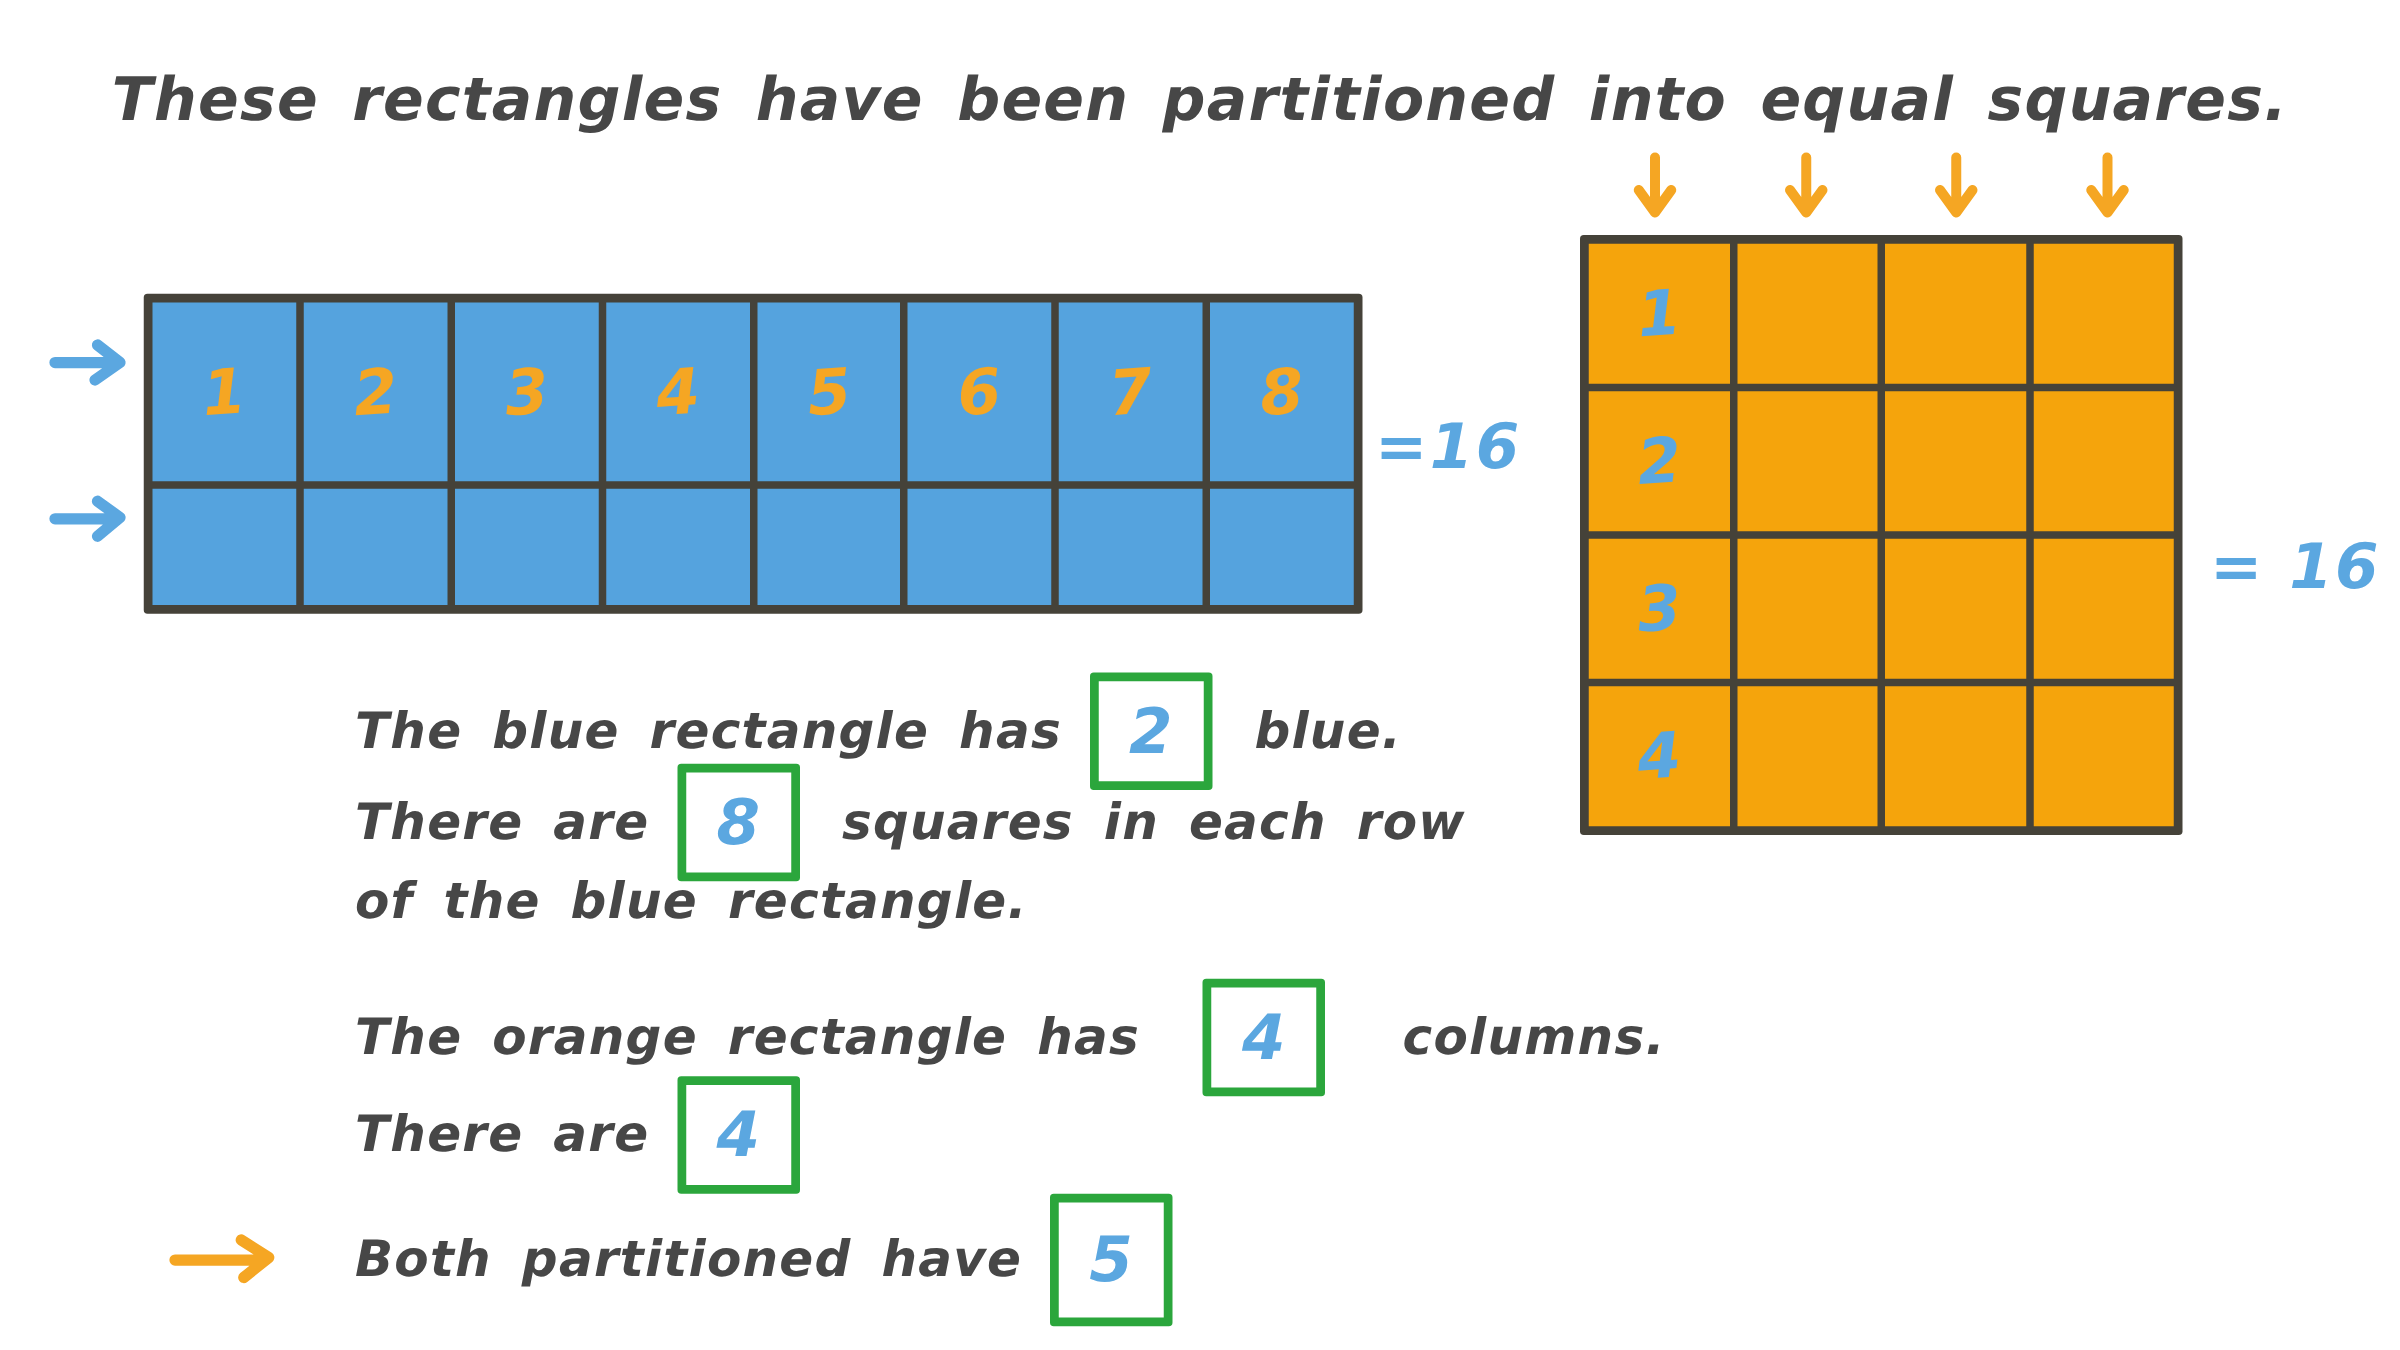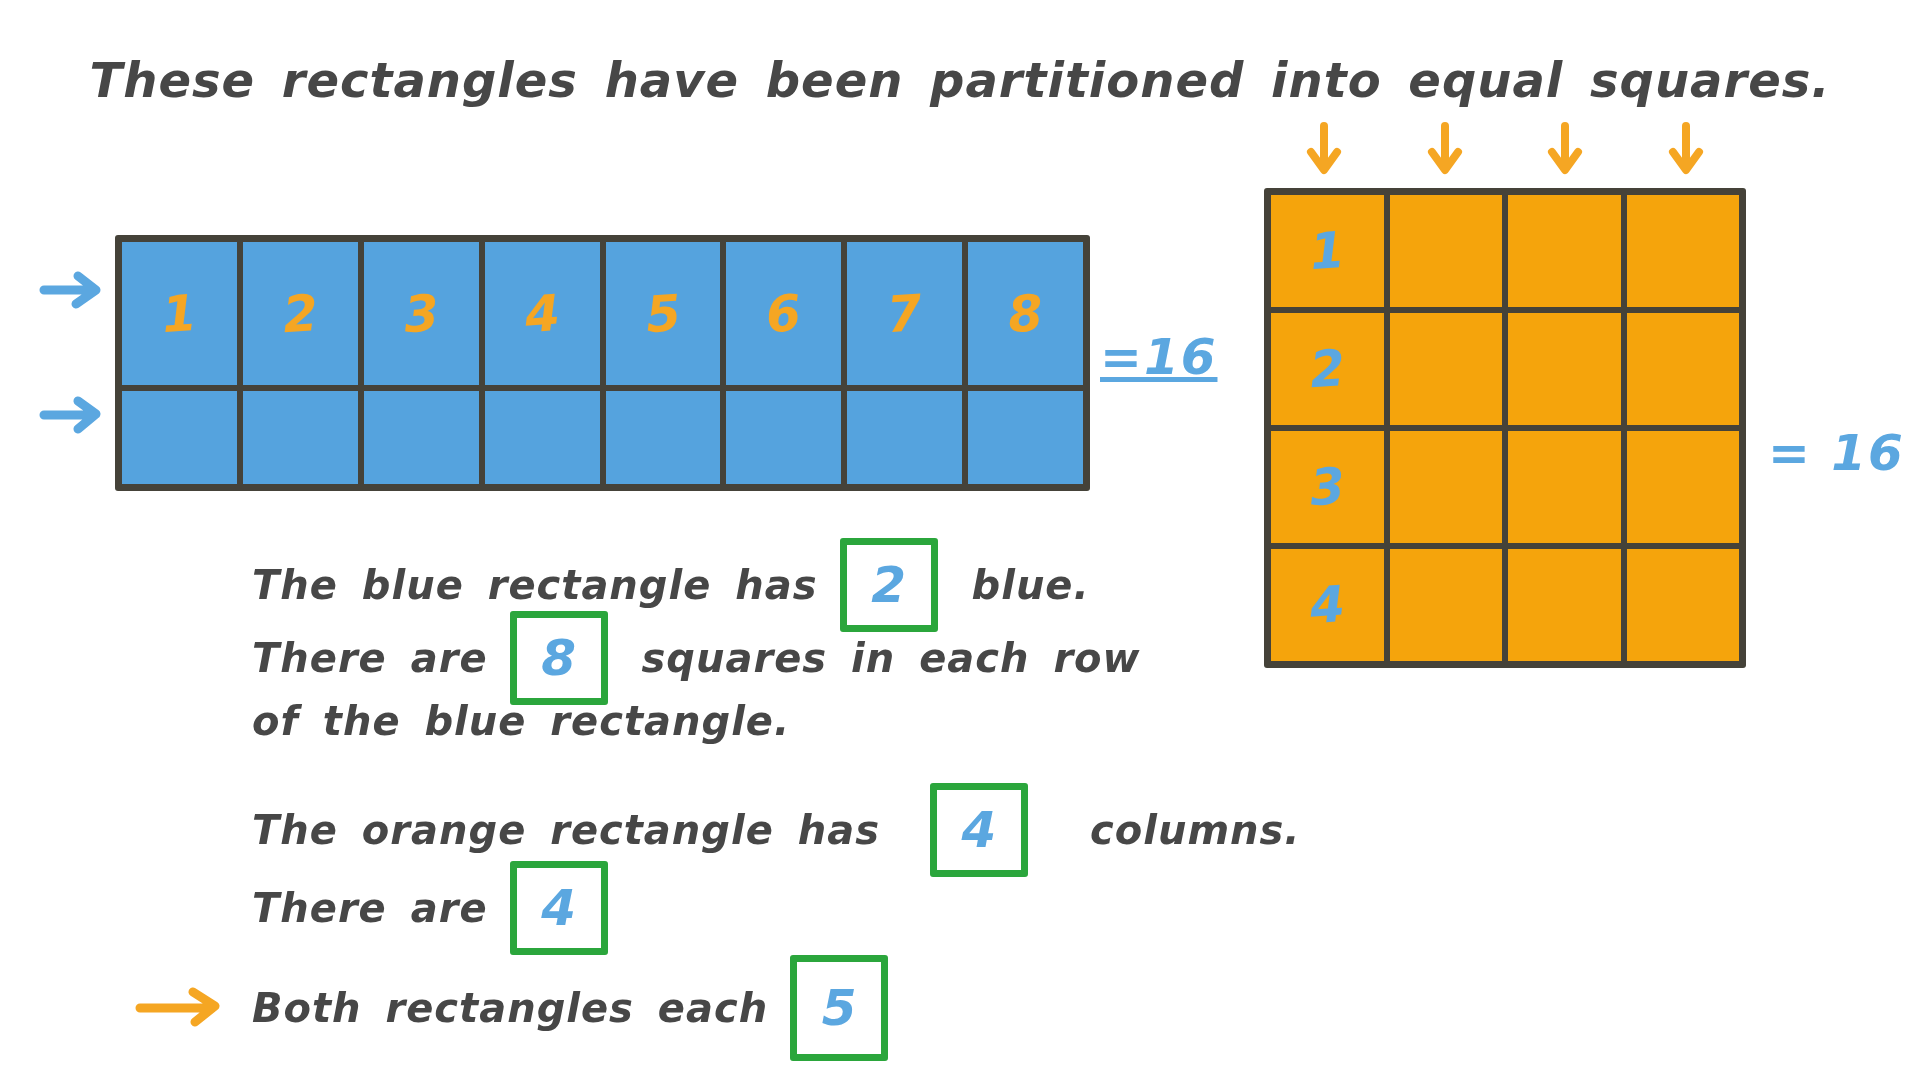--- a/index.html
+++ b/index.html
@@ -39,39 +39,39 @@
     font-style:italic;font-weight:bold;font-size:50px;line-height:1;
     transform:rotate(-4deg);
   }
   .grid-blue .cell-label{color:var(--orange-accent);}
   .grid-orange .cell-label{color:var(--blue-accent);}
   
   .total{
     position:absolute;font-style:italic;font-weight:bold;
     color:var(--blue-accent);font-size:50px;letter-spacing:2px;
   }
-  .total-blue{left:1100px;top:328px;text-decoration:underline;}
+  .total-blue{left:1100px;top:328px;}
   .total-orange{left:1768px;top:424px;}
   
   .arrow{position:absolute;}
   .arrow svg{display:block;}
   .arrow-blue{color:var(--blue-accent);}
   .arrow-orange{color:var(--orange-accent);}
   .row-arrow-1{left:38px;top:268px;}
   .row-arrow-2{left:38px;top:391px;}
   .col-arrows{
     position:absolute;left:1264px;top:120px;width:482px;height:62px;
     display:flex;justify-content:space-around;align-items:flex-start;
   }
   .col-arrows .arrow{position:static;}
   .conclusion-arrow{left:133px;top:984px;}
   
   .line{
     position:absolute;display:flex;align-items:center;
-    font-size:40px;white-space:nowrap;
+    font-size:40px;white-space:nowrap;margin-left:32px;
   }
   .l-blue-1{left:252px;top:537px;height:96px;}
   .l-blue-2{left:252px;top:612px;height:92px;}
   .l-blue-3{left:252px;top:694px;height:54px;}
   .l-orange-1{left:252px;top:782px;height:96px;gap:28px;}
   .l-orange-2{left:252px;top:860px;height:96px;}
   .l-conclusion{left:252px;top:952px;height:112px;}
   .vbox{
     display:inline-flex;align-items:center;justify-content:center;
     border:7px solid var(--green-accent);background:var(--paper);
@@ -223,19 +223,19 @@
       </span>
   </div>
 
   <div class="arrow arrow-orange conclusion-arrow">
     <svg width="100" height="46" viewBox="0 0 100 46" fill="none">
       <path d="M7 24 H76 M60 8 L82 22 L62 38" stroke="currentColor" stroke-width="9" stroke-linecap="round" stroke-linejoin="round"></path>
     </svg>
   </div>
 
   <div class="line hand l-conclusion">
-    <span>Both rectangles each</span>
+    <span>Both partitioned have</span>
     <span class="vbox">
         <span>5</span>
       </span>
   </div>
 
 </div>
 
 </body></html>

